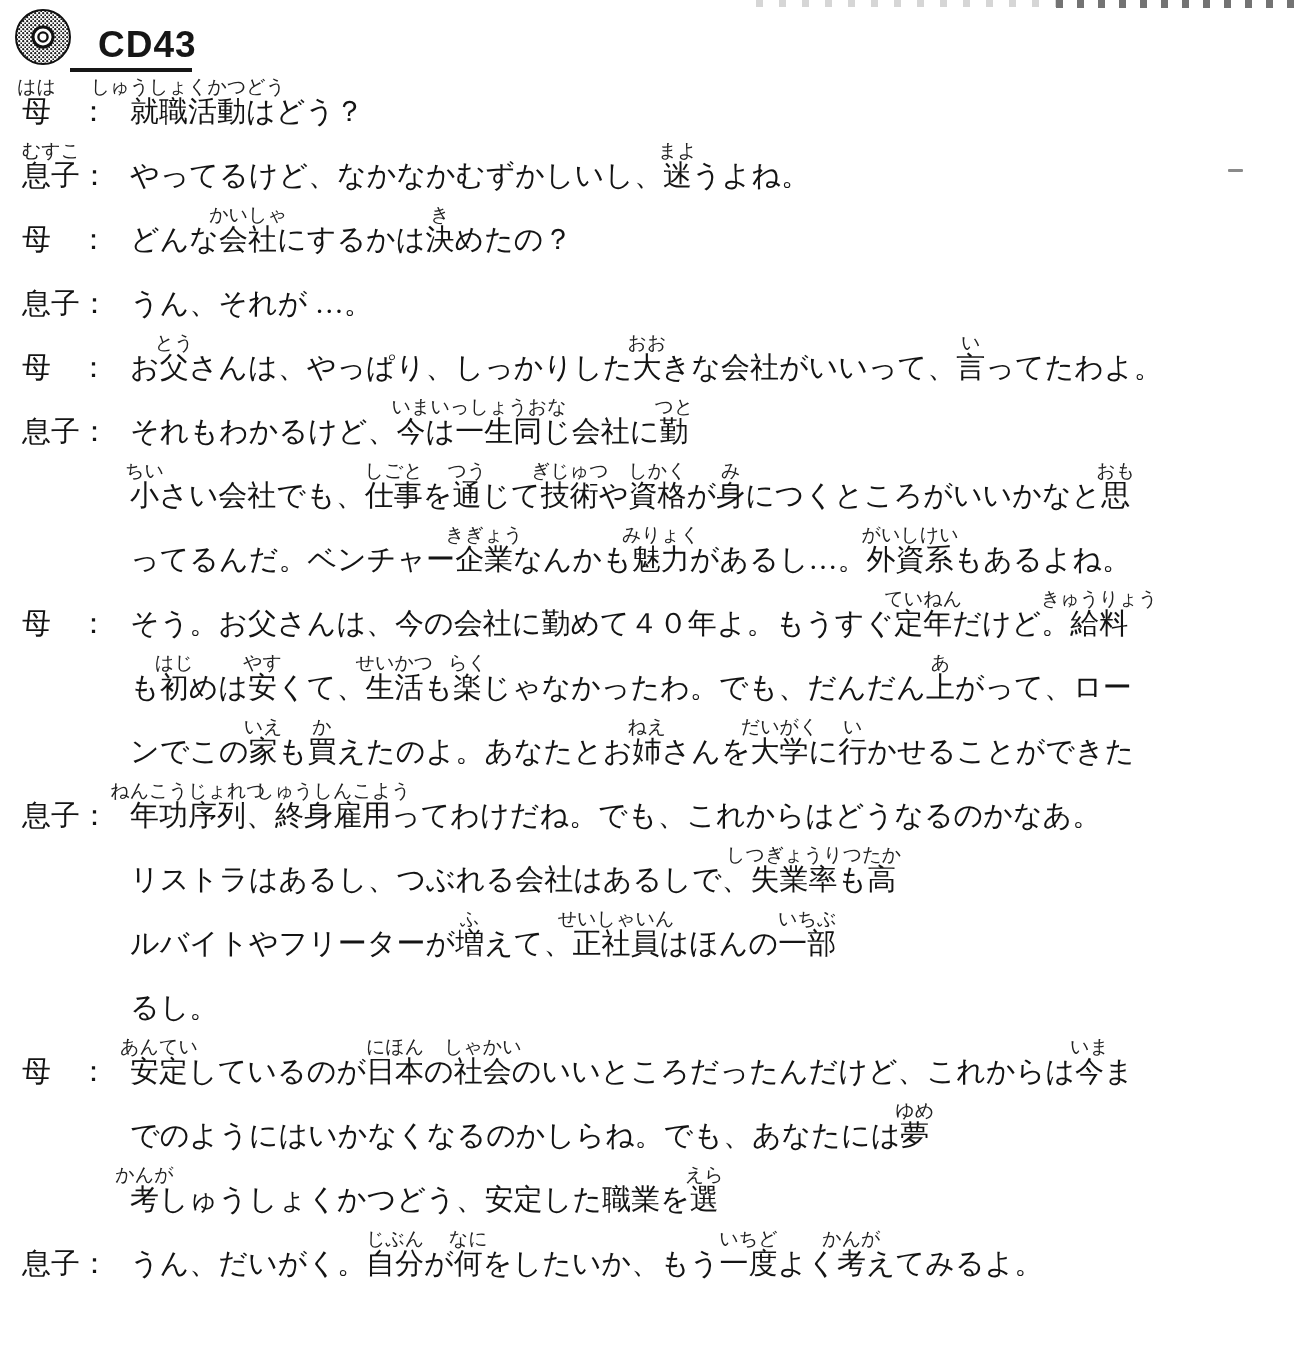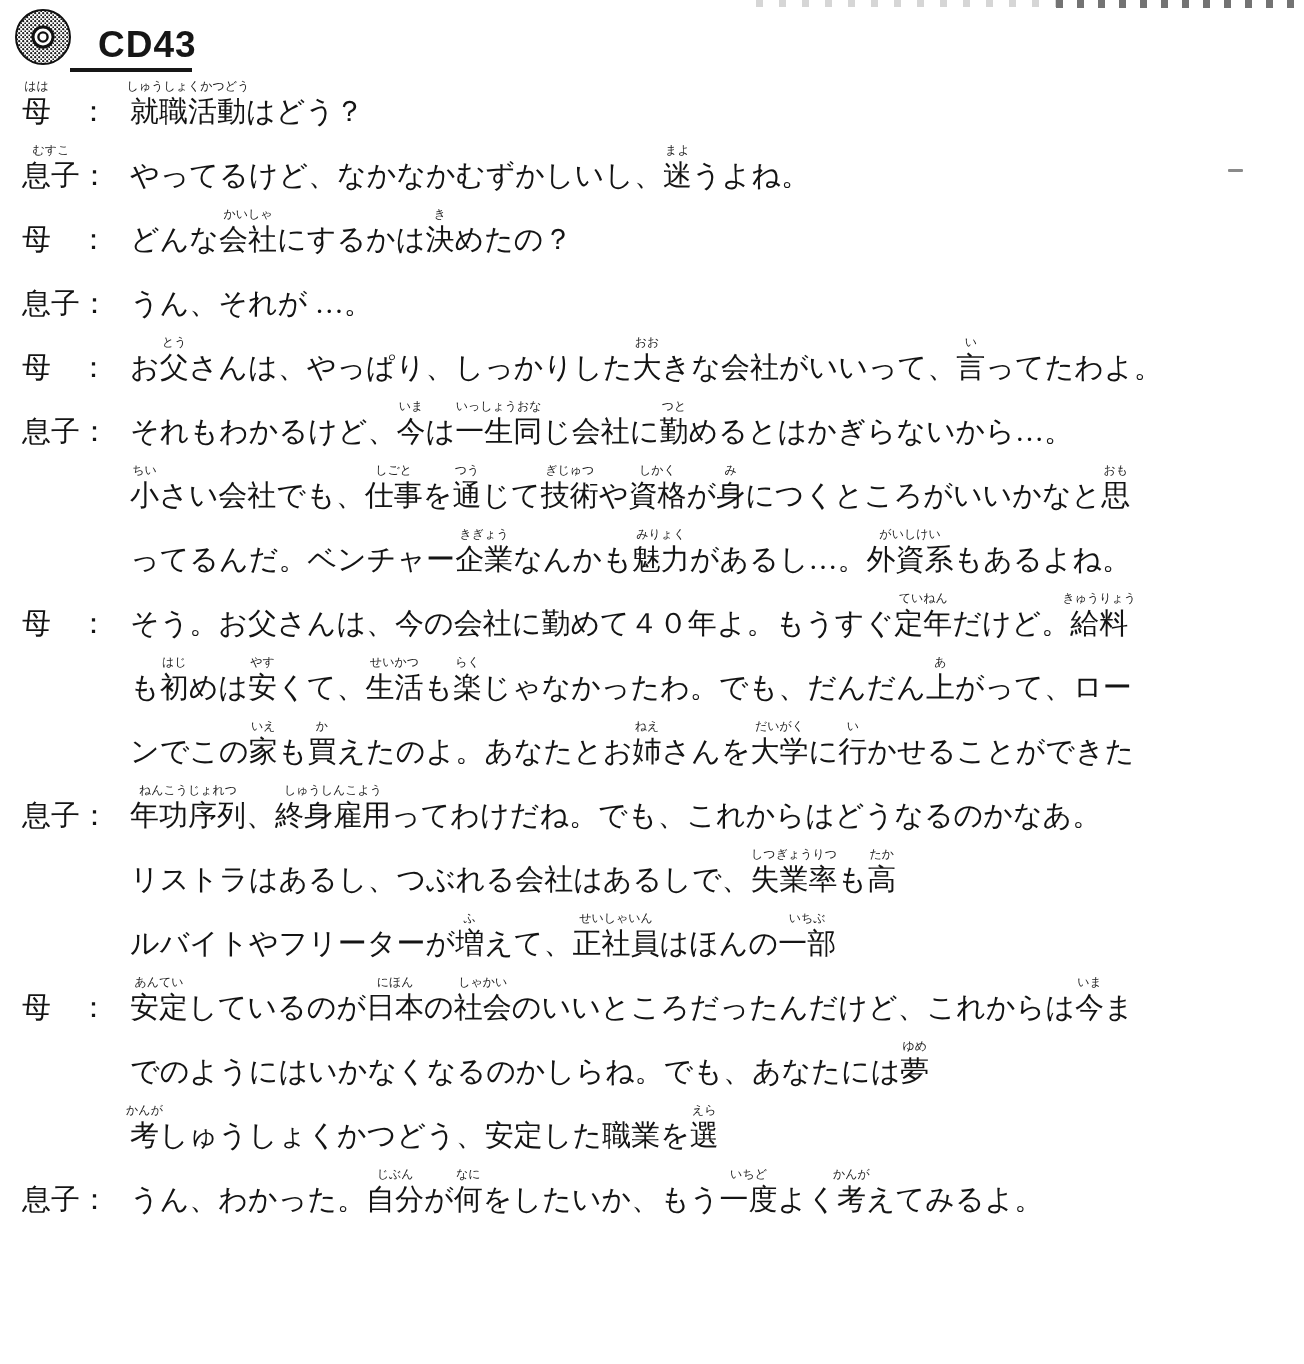--- a/index.html
+++ b/index.html
@@ -46,21 +46,21 @@
     padding-top:19px;line-height:36px;
     font-size:29px;white-space:nowrap;
   }
   .line-cell{
     padding-top:19px;line-height:36px;
     font-size:29px;white-space:nowrap;
   }
   .seg{position:relative;display:inline-block;vertical-align:bottom;line-height:36px;}
   .seg .rt{
     position:absolute;top:-13px;left:50%;transform:translateX(-50%);
-    font-size:12px;line-height:13px;letter-spacing:0px;
+    font-size:19px;line-height:13px;letter-spacing:0px;
     white-space:nowrap;color:#222;
   }
 </style>
 </head>
 <body>
 
 <div class="page">
 
   <div class="scan-dots-light"></div>
   <div class="scan-dots-dark"></div>
@@ -117,21 +117,21 @@
           <span class="seg">母</span>
           <span>：</span>
         </div>
         <div class="line-cell"><span class="seg">お</span><span class="seg">父<span class="rt">とう</span></span><span class="seg">さんは、やっぱり、しっかりした</span><span class="seg">大<span class="rt">おお</span></span><span class="seg">きな会社がいいって、</span><span class="seg">言<span class="rt">い</span></span><span class="seg">ってたわよ。</span></div>
       </div>
       <div class="utt-row">
         <div class="speaker-cell">
           <span class="seg">息子</span>
           <span>：</span>
         </div>
-        <div class="line-cell"><span class="seg">それもわかるけど、</span><span class="seg">今<span class="rt">いま</span></span><span class="seg">は</span><span class="seg">一生同<span class="rt">いっしょうおな</span></span><span class="seg">じ会社に</span><span class="seg">勤<span class="rt">つと</span></span><span class="seg">めるとはかぎらないから…。</span></div>
+        <div class="line-cell"><span class="seg">それもわかるけど、</span><span class="seg">今<span class="rt">いま</span></span><span class="seg">は</span><span class="seg">一生同<span class="rt">いっしょうおな</span></span><span class="seg">じ会社に</span><span class="seg">勤<span class="rt">つと</span></span></div>
       </div>
       <div class="utt-row">
         <div class="speaker-cell"></div>
         <div class="line-cell"><span class="seg">小<span class="rt">ちい</span></span><span class="seg">さい会社でも、</span><span class="seg">仕事<span class="rt">しごと</span></span><span class="seg">を</span><span class="seg">通<span class="rt">つう</span></span><span class="seg">じて</span><span class="seg">技術<span class="rt">ぎじゅつ</span></span><span class="seg">や</span><span class="seg">資格<span class="rt">しかく</span></span><span class="seg">が</span><span class="seg">身<span class="rt">み</span></span><span class="seg">につくところがいいかなと</span><span class="seg">思<span class="rt">おも</span></span></div>
       </div>
       <div class="utt-row">
         <div class="speaker-cell"></div>
         <div class="line-cell"><span class="seg">ってるんだ。ベンチャー</span><span class="seg">企業<span class="rt">きぎょう</span></span><span class="seg">なんかも</span><span class="seg">魅力<span class="rt">みりょく</span></span><span class="seg">があるし…。</span><span class="seg">外資系<span class="rt">がいしけい</span></span><span class="seg">もあるよね。</span></div>
       </div>
       <div class="utt-row">
@@ -158,36 +158,40 @@
       </div>
       <div class="utt-row">
         <div class="speaker-cell"></div>
         <div class="line-cell"><span class="seg">リストラはあるし、つぶれる会社はあるしで、</span><span class="seg">失業率<span class="rt">しつぎょうりつ</span></span><span class="seg">も</span><span class="seg">高<span class="rt">たか</span></span></div>
       </div>
       <div class="utt-row">
         <div class="speaker-cell"></div>
         <div class="line-cell"><span class="seg">ルバイトやフリーターが</span><span class="seg">増<span class="rt">ふ</span></span><span class="seg">えて、</span><span class="seg">正社員<span class="rt">せいしゃいん</span></span><span class="seg">はほんの</span><span class="seg">一部<span class="rt">いちぶ</span></span></div>
       </div>
       <div class="utt-row">
+        <div class="speaker-cell"></div>
+        <div class="line-cell"><span class="seg">るし。</span></div>
+      </div>
+      <div class="utt-row">
         <div class="speaker-cell">
           <span class="seg">母</span>
           <span>：</span>
         </div>
         <div class="line-cell"><span class="seg">安定<span class="rt">あんてい</span></span><span class="seg">しているのが</span><span class="seg">日本<span class="rt">にほん</span></span><span class="seg">の</span><span class="seg">社会<span class="rt">しゃかい</span></span><span class="seg">のいいところだったんだけど、これからは</span><span class="seg">今<span class="rt">いま</span></span><span class="seg">ま</span></div>
       </div>
       <div class="utt-row">
         <div class="speaker-cell"></div>
         <div class="line-cell"><span class="seg">でのようにはいかなくなるのかしらね。でも、あなたには</span><span class="seg">夢<span class="rt">ゆめ</span></span></div>
       </div>
       <div class="utt-row">
         <div class="speaker-cell"></div>
         <div class="line-cell"><span class="seg">考<span class="rt">かんが</span></span><span class="seg">しゅうしょくかつどう、安定した職業を</span><span class="seg">選<span class="rt">えら</span></span></div>
       </div>
       <div class="utt-row">
         <div class="speaker-cell">
           <span class="seg">息子</span>
           <span>：</span>
         </div>
-        <div class="line-cell"><span class="seg">うん、わかった。</span><span class="seg">自分<span class="rt">じぶん</span></span><span class="seg">が</span><span class="seg">何<span class="rt">なに</span></span><span class="seg">をしたいか、もう</span><span class="seg">一度<span class="rt">いちど</span></span><span class="seg">よく</span><span class="seg">考<span class="rt">かんが</span></span><span class="seg">えてみるよ。</span></div>
+        <div class="line-cell"><span class="seg">うん、だいがく。</span><span class="seg">自分<span class="rt">じぶん</span></span><span class="seg">が</span><span class="seg">何<span class="rt">なに</span></span><span class="seg">をしたいか、もう</span><span class="seg">一度<span class="rt">いちど</span></span><span class="seg">よく</span><span class="seg">考<span class="rt">かんが</span></span><span class="seg">えてみるよ。</span></div>
       </div>
     </div>
 
 </div>
 
 </body></html>

